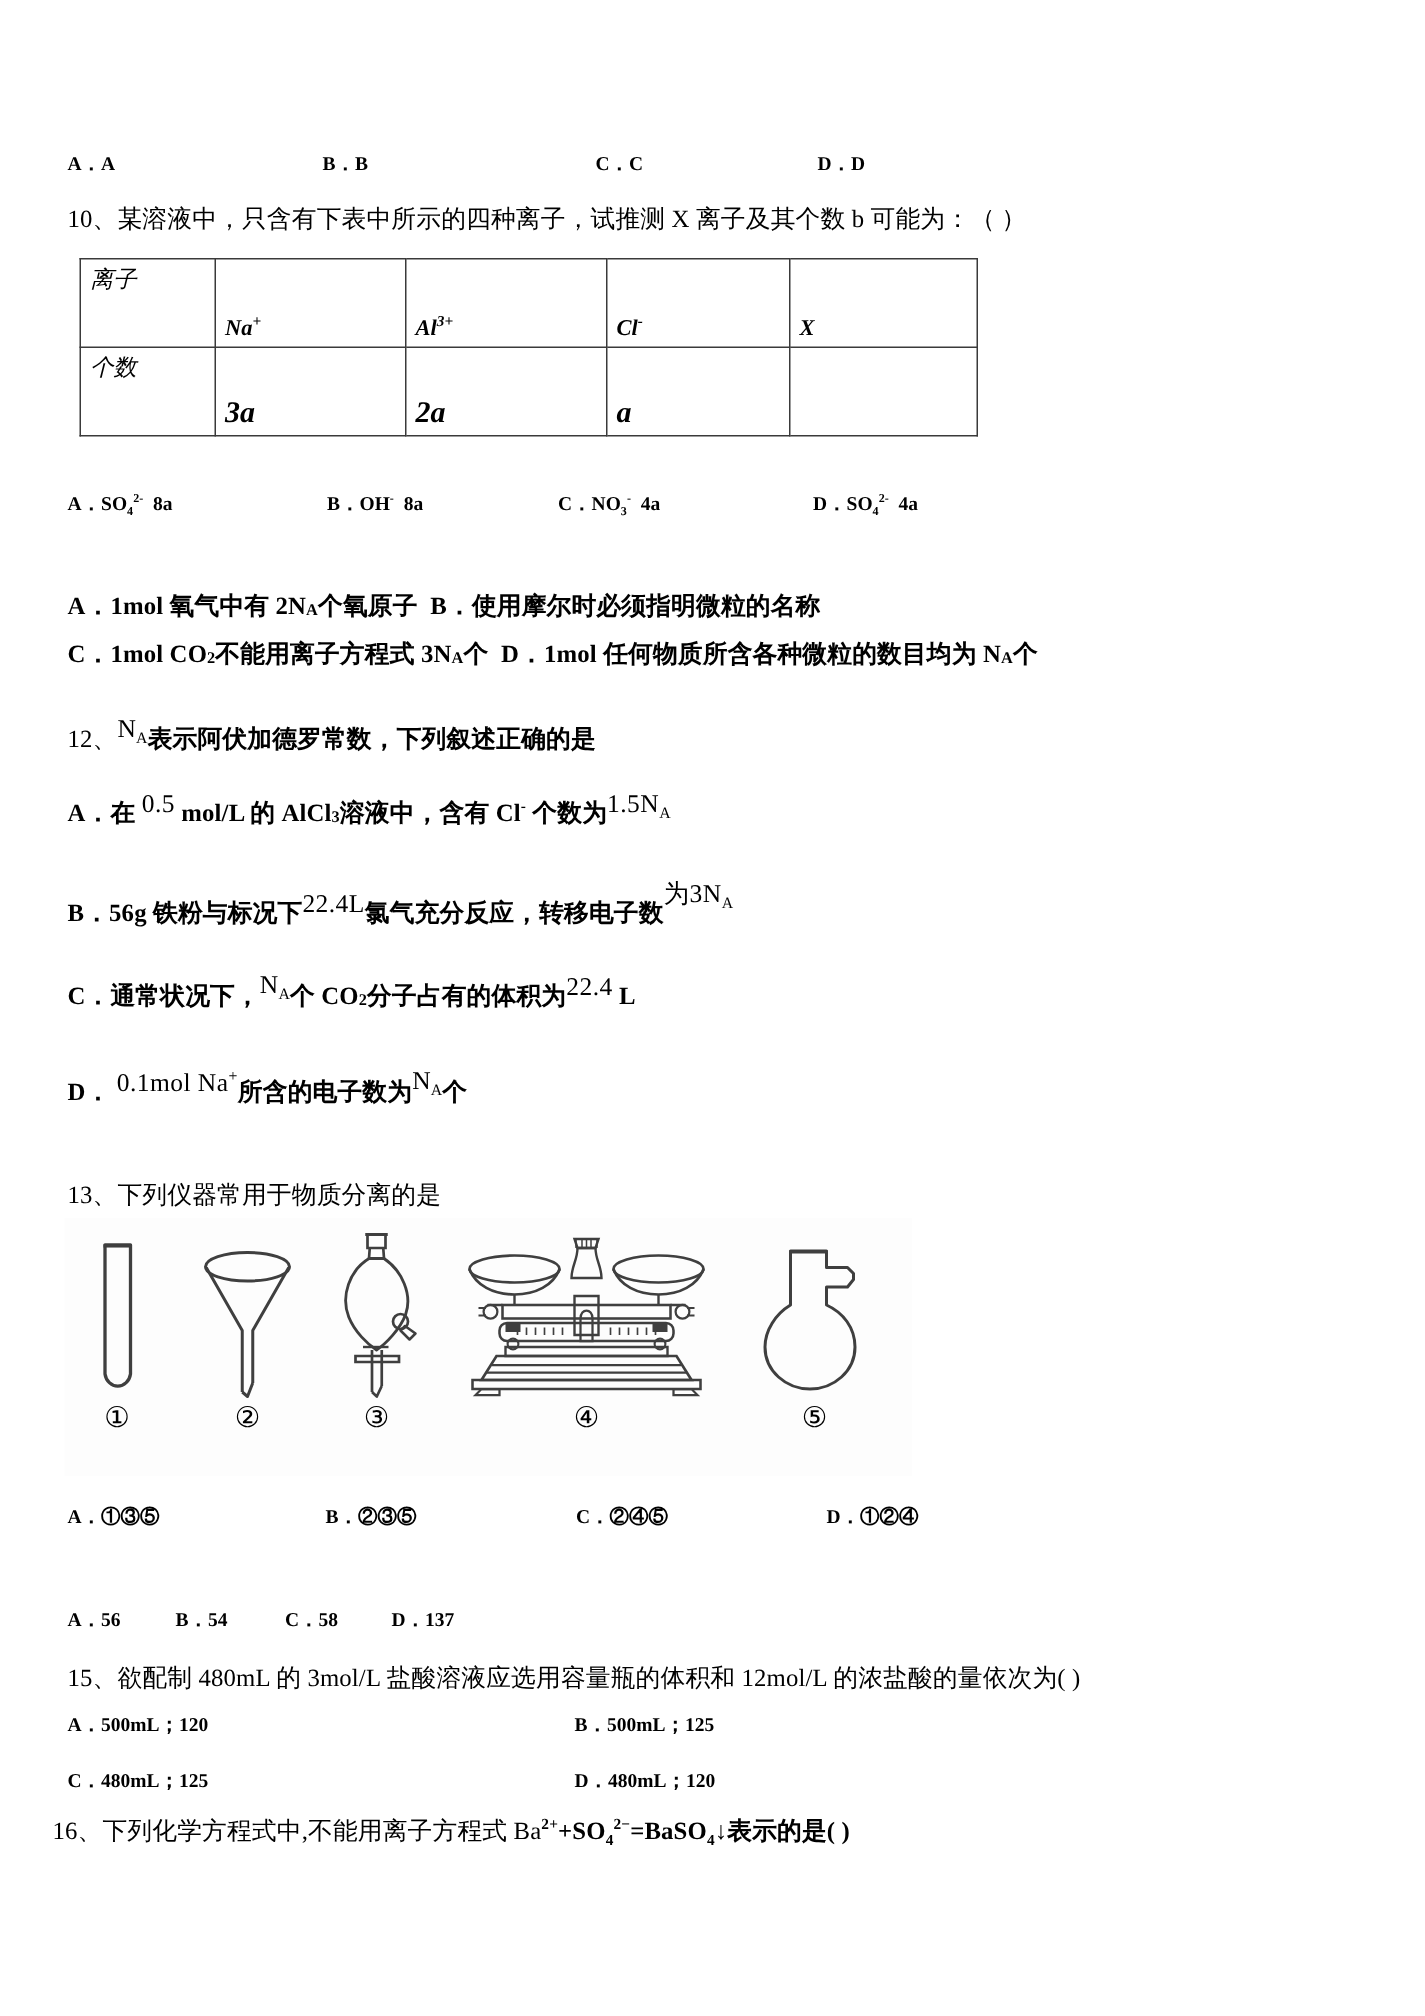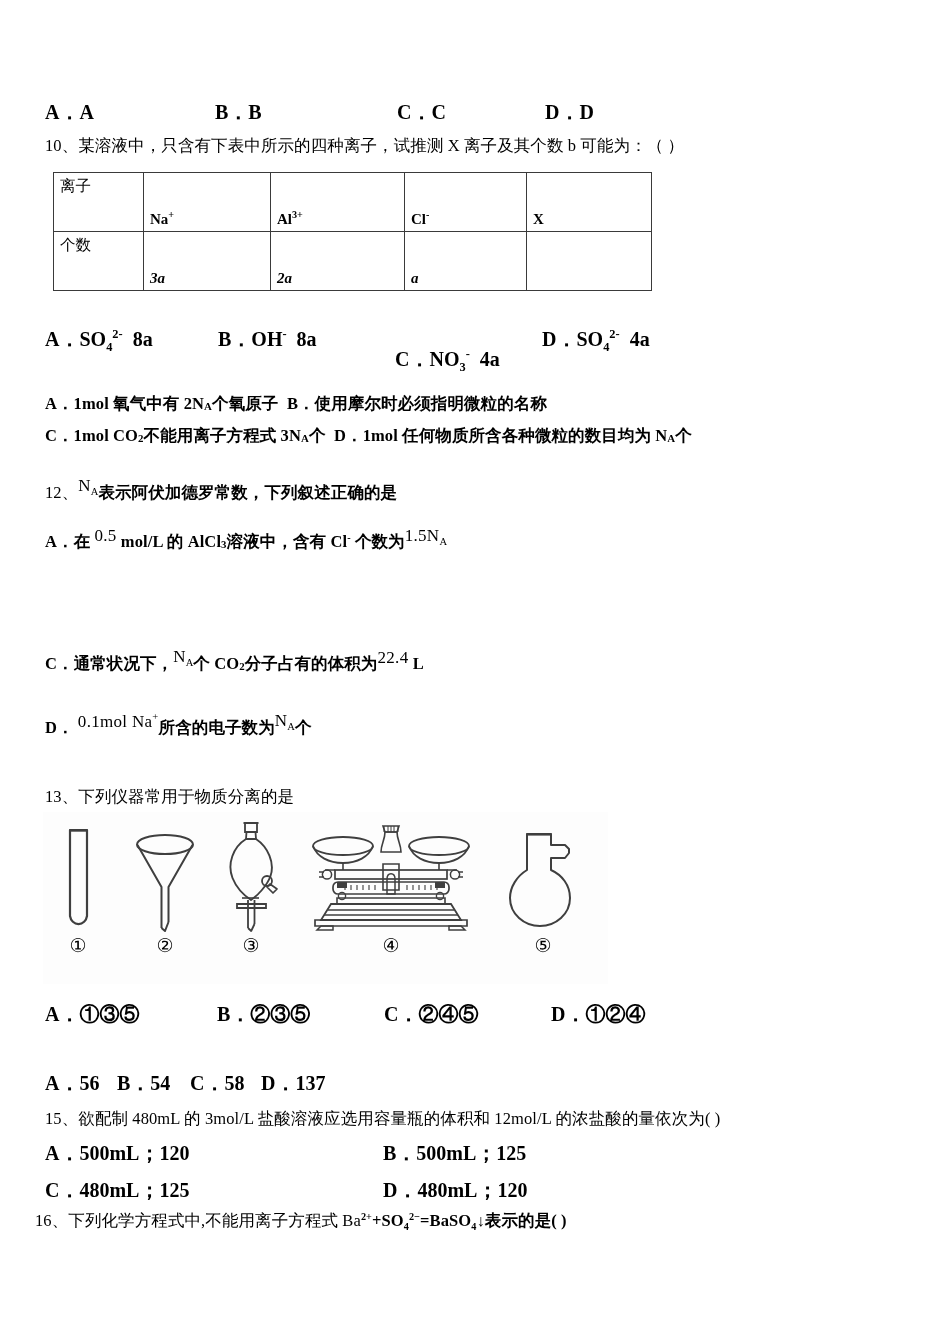--- a/index.html
+++ b/index.html
@@ -63,50 +63,51 @@
   }
   sup.sm { font-size: 0.62em; vertical-align: super; line-height: 0; }
   sub.sm { font-size: 0.62em; vertical-align: sub; line-height: 0; }
   .nasub { font-size: 0.66em; vertical-align: -0.12em; }
 
   
   .optrow { position: absolute; height: 22px; }
   .optrow > span {
     position: absolute;
     white-space: nowrap;
-    font-size: 20px;
+    font-size: 13px;
     font-weight: bold;
     line-height: 1;
   }
 
   
   .iontable {
     position: absolute;
     border-collapse: collapse;
     table-layout: fixed;
   }
   .iontable td {
     border: 1px solid #3a3a3a;
     vertical-align: bottom;
     padding: 2px 5px 3px 6px;
     height: 52px;
     font-size: 15px;
     font-family: "Liberation Serif", "DejaVu Serif", serif;
     font-weight: bold;
+    font-style: italic;
   }
   .iontable td.hdr {
     vertical-align: top;
     font-weight: normal;
     font-size: 15.5px;
     padding-top: 3px;
   }
   .iontable td.num {
     font-style: italic;
     font-weight: bold;
-    font-size: 15px;
+    font-size: 20px;
     font-family: Liberation Serif, serif;
   }
   .iontable td sup { font-size: 0.68em; vertical-align: super; line-height: 0; }
 
   
   .figure {
     position: absolute;
     background: #fdfdfd;
   }
   .fig-item { position: absolute; }
@@ -154,21 +155,21 @@
   </tbody>
     </table>
 
   <div class="optrow" style="left:45px; top:329px; width:700px;">
     <span style="left:0px;">
       <span>A．SO</span><sub class="sm">4</sub><sup class="sm">2-</sup>&nbsp;&nbsp;<span>8a</span>
     </span>
     <span style="left:173px;">
       <span>B．OH</span><sup class="sm">-</sup>&nbsp;&nbsp;<span>8a</span>
     </span>
-    <span style="left:350px;margin-top:20px;">
+    <span style="left:327px;">
       <span>C．NO</span><sub class="sm">3</sub><sup class="sm">-</sup>&nbsp;&nbsp;<span>4a</span>
     </span>
     <span style="left:497px;">
       <span>D．SO</span><sub class="sm">4</sub><sup class="sm">2-</sup>&nbsp;&nbsp;<span>4a</span>
     </span>
   </div>
 
 
   <div class="line" style="left:45px; top:396px;">
     <span>A．1mol 氧气中有 2N</span><sub class="nasub">A</sub><span>个氧原子</span>&nbsp;&nbsp;<span>B．使用摩尔时必须指明微粒的名称</span>
@@ -179,20 +180,23 @@
   </div>
 
   <div class="line" style="left:45px; top:484px;">
     <span class="qnum">12、</span><span class="math-na"><span>N</span><sub>A</sub></span><span>表示阿伏加德罗常数，下列叙述正确的是</span>
   </div>
 
   <div class="line" style="left:45px; top:533px;">
     <span class="opt-label">A．</span><span>在</span>&nbsp;<span class="math">0.5</span>&nbsp;<span>mol/L 的 AlCl</span><sub class="nasub">3</sub><span>溶液中，含有 Cl</span><sup class="sm">-</sup>&nbsp;<span>个数为</span><span class="math"><span>1.5N</span><sub>A</sub></span>
   </div>
 
+  <div class="line" style="left:45px; top:600px;">
+    <span class="opt-label">B．</span><span>56g 铁粉与标况下</span><span class="math">22.4L</span><span>氯气充分反应，转移电子数</span><span class="math" style="top:-13px;"><span>为3N</span><sub>A</sub></span>
+  </div>
 
   <div class="line" style="left:45px; top:655px;">
     <span class="opt-label">C．</span><span>通常状况下，</span><span class="math-na"><span>N</span><sub>A</sub></span><span>个 CO</span><sub class="nasub">2</sub><span>分子占有的体积为</span><span class="math">22.4</span>&nbsp;<span>L</span>
   </div>
 
   <div class="line" style="left:45px; top:719px;">
     <span class="opt-label">D．</span>&nbsp;<span class="math"><span>0.1mol Na</span><sup class="sm">+</sup></span><span>所含的电子数为</span><span class="math-na"><span>N</span><sub>A</sub></span><span>个</span>
   </div>
 
   <div class="line" style="left:45px; top:789px;">

